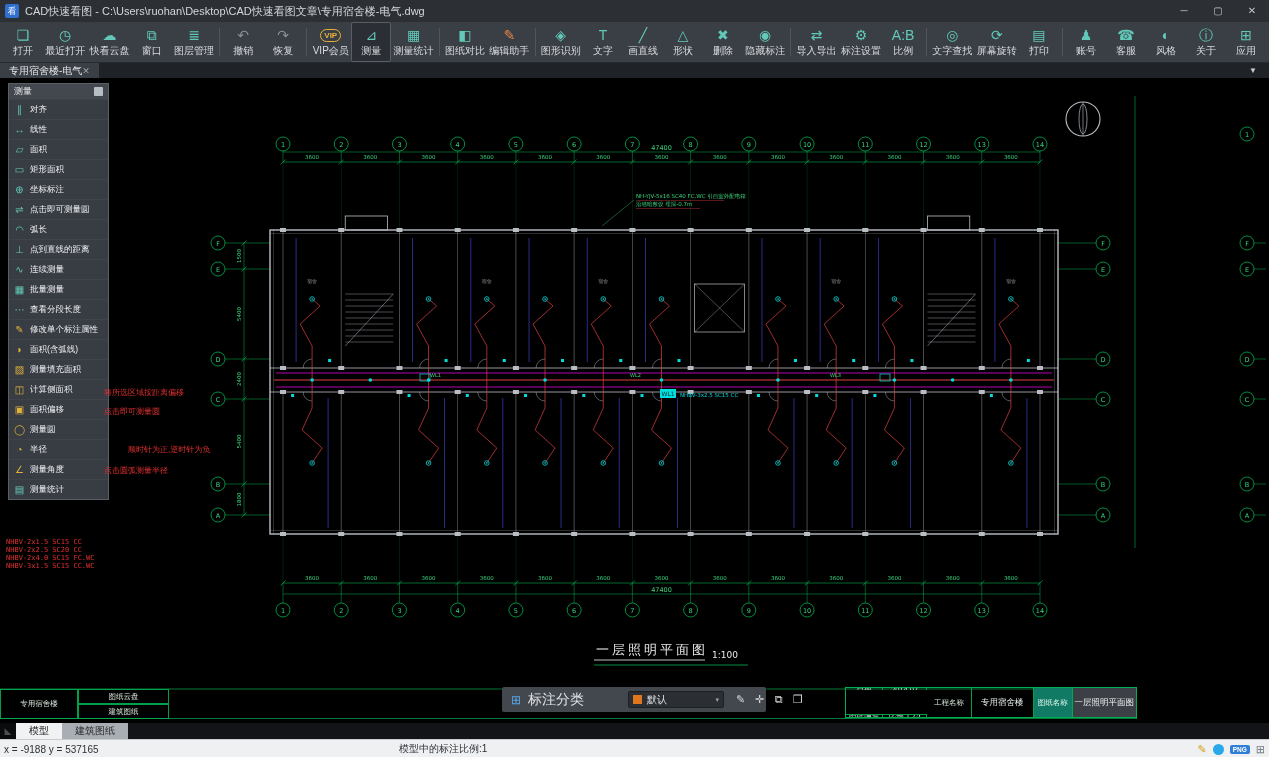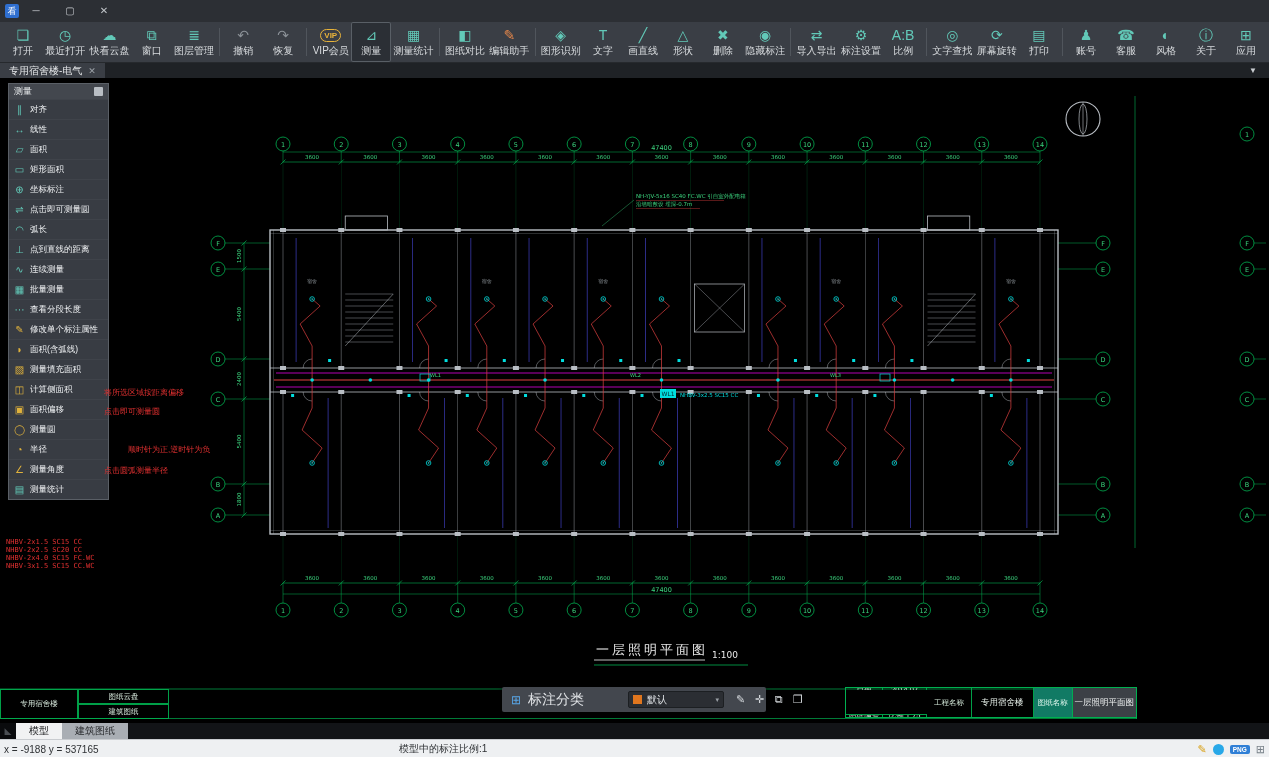--- a/index.html
+++ b/index.html
@@ -17,21 +17,21 @@
   .rb-item.sel{background:#2b2f35;box-shadow:inset 0 0 0 1px #595f66;border-radius:2px;}
   .rb-ic{font-size:14px;line-height:16px;height:16px;color:#62c9b8;white-space:nowrap;}
   .rb-ic.gold{color:#e8b33a;font-size:8px;font-weight:bold;border:1px solid #e8b33a;border-radius:8px;padding:0 3px;line-height:11px;height:11px;margin:2px 0 1px;}
   .rb-ic.orange{color:#e8884a;}
   .rb-ic.muted{color:#8b9197;}
   .rb-lb{font-size:10px;color:#d9dcdf;white-space:nowrap;}
   .rb-div{width:1px;background:#50555c;margin:6px 3px;flex:0 0 auto;}
 
   
   .tabstrip{height:15px;background:#1f2226;display:flex;align-items:stretch;}
-  .doc-tab{display:flex;align-items:center;gap:6px;padding:0 9px;background:#3a3e45;font-size:10px;color:#e4e6e8;}
+  .doc-tab{display:flex;align-items:center;padding:0 9px;background:#3a3e45;font-size:10px;color:#e4e6e8;}
   .tab-close{font-size:9px;color:#9ba1a7;}
   .tab-caret{margin-left:auto;color:#c9cdd1;font-size:8px;line-height:15px;padding-right:12px;}
 
   
   .canvas{position:relative;width:1269px;height:645px;background:#000;cursor:crosshair;overflow:hidden;}
   .canvas svg{position:absolute;left:0;top:0;}
   .canvas svg text{font-family:"DejaVu Sans",sans-serif;}
 
   
   .measure-panel{position:absolute;left:8px;top:5px;width:99px;background:rgba(58,62,69,.97);border:1px solid #5a5f66;box-shadow:2px 3px 8px rgba(0,0,0,.6);}
@@ -85,20 +85,21 @@
   .sb-circle{width:11px;height:11px;border-radius:50%;}
   .sb-badge{font-size:6.5px;color:#fff;padding:1px 3px;border-radius:2px;font-weight:bold;}
 </style>
 </head>
 <body>
 
 <div class="app">
 
   <div class="titlebar">
     <span class="app-icon">看</span>
+    <span class="title-text">CAD快速看图 - C:\Users\ruohan\Desktop\CAD快速看图文章\专用宿舍楼-电气.dwg</span>
     <span class="win-btn">─</span>
     <span class="win-btn">▢</span>
     <span class="win-btn">✕</span>
   </div>
 
   <div class="ribbon" id="ribbon">
       <div class="rb-item">
         <span class="rb-ic">❏</span>
         <span class="rb-lb">打开</span>
       </div>

